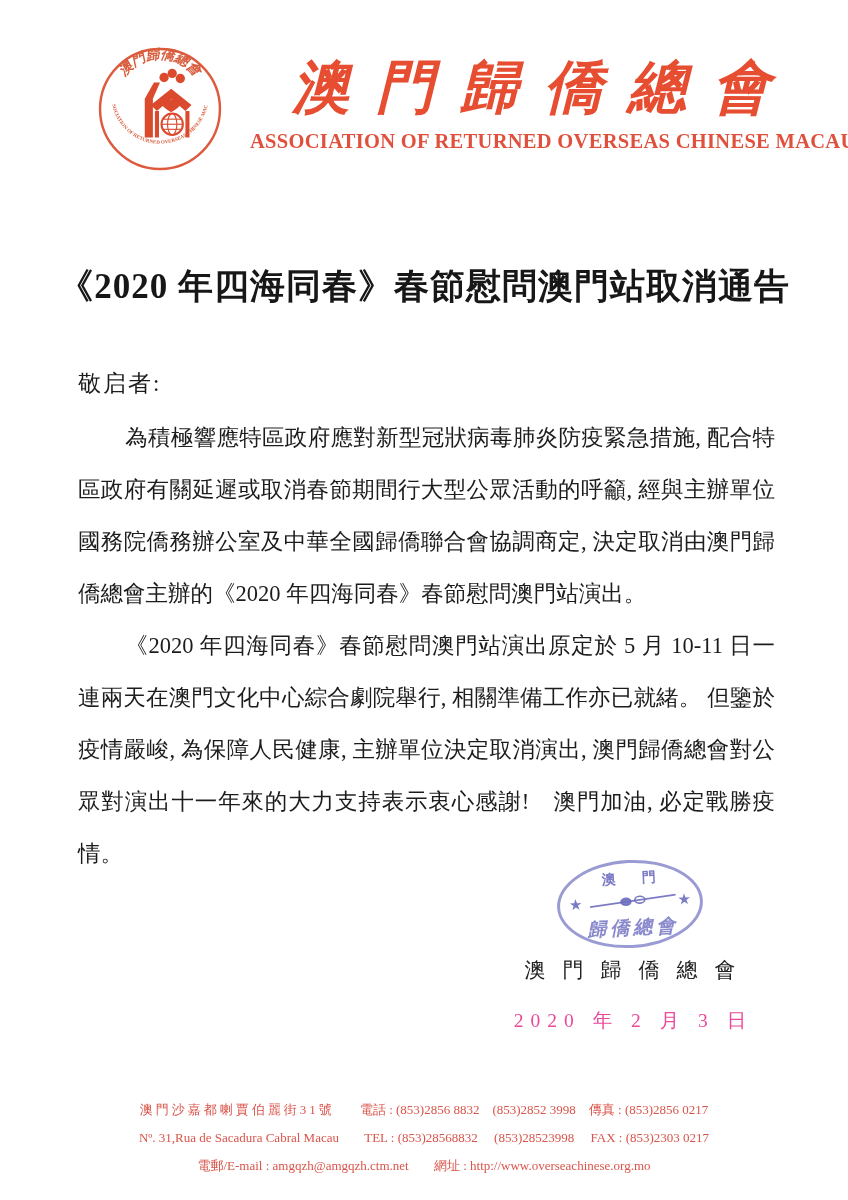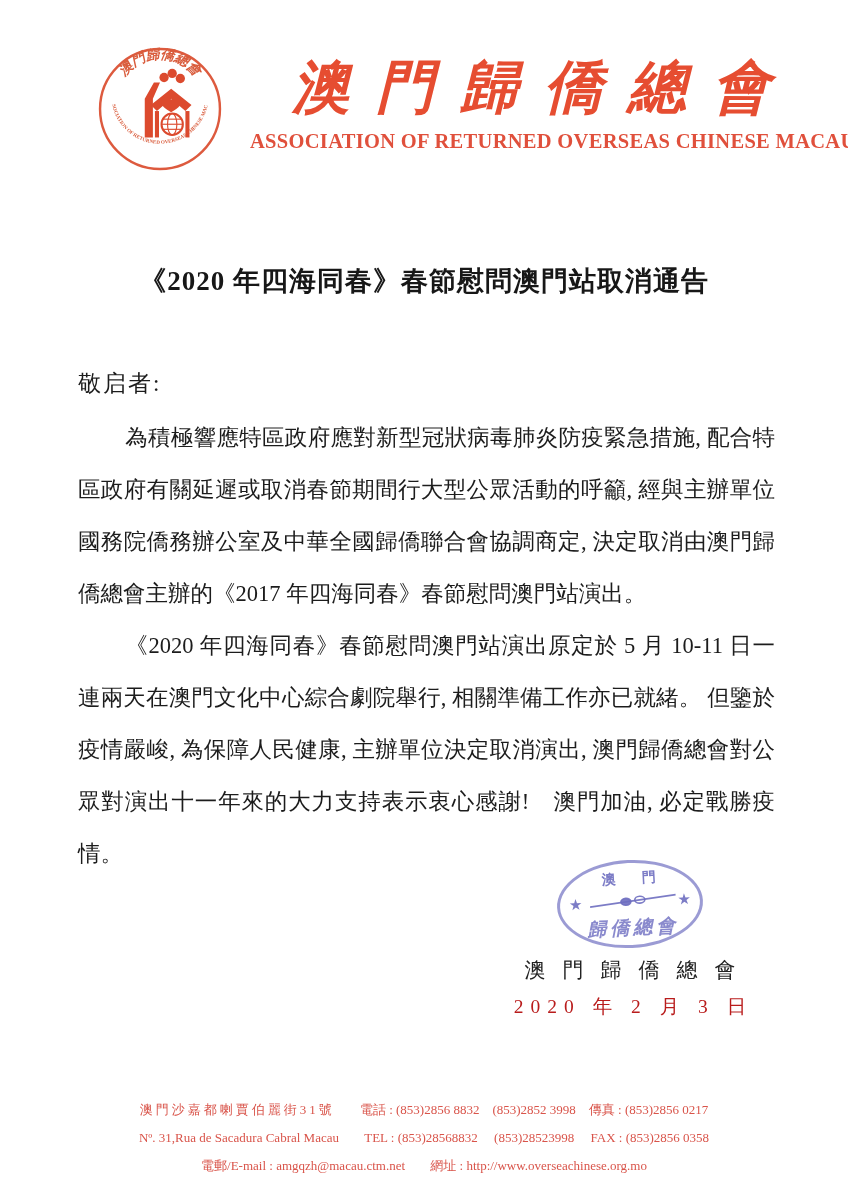--- a/index.html
+++ b/index.html
@@ -39,21 +39,21 @@
     font-weight: 700;
     color: #e0503c;
     letter-spacing: 0.3px;
     white-space: nowrap;
   }
 
   
   .doc-title {
     position: absolute; top: 263px; left: 0; width: 100%;
     text-align: center;
-    font-size: 27px;
+    font-size: 35px;
     font-weight: 700;
     letter-spacing: 1px;
     color: #171717;
   }
 
   
   .salutation {
     position: absolute; left: 78px; top: 368px;
     font-size: 23px;
     letter-spacing: 2px;
@@ -102,25 +102,25 @@
     font-style: italic;
   }
   .sig-org {
     margin-top: 8px;
     font-size: 21px;
     letter-spacing: 17px; text-indent: 17px;
     white-space: nowrap;
     color: #222;
   }
   .sig-date {
-    margin-top: 9px;
+    margin-top: 23px;
     font-size: 19.5px;
     letter-spacing: 7px; text-indent: 7px;
     white-space: nowrap;
-    color: #b91c1c;
+    color: #ec4899;
   }
 
   
   .footer {
     position: absolute; top: 1096px; left: 0; width: 100%;
     text-align: center;
     color: #d9544a;
     font-size: 13px;
     line-height: 28px;
   }
@@ -172,21 +172,21 @@
     <div class="org-zh">澳門歸僑總會</div>
     <div class="org-en">ASSOCIATION OF RETURNED OVERSEAS CHINESE MACAU</div>
   </div>
 </div>
 
 <div class="doc-title">《2020 年四海同春》春節慰問澳門站取消通告</div>
 
 <div class="salutation">敬启者:</div>
 
 <div class="body-text">
-  <p>為積極響應特區政府應對新型冠狀病毒肺炎防疫緊急措施, 配合特區政府有關延遲或取消春節期間行大型公眾活動的呼籲,  經與主辦單位國務院僑務辦公室及中華全國歸僑聯合會協調商定,  決定取消由澳門歸僑總會主辦的《2017 年四海同春》春節慰問澳門站演出。</p>
+  <p>為積極響應特區政府應對新型冠狀病毒肺炎防疫緊急措施, 配合特區政府有關延遲或取消春節期間行大型公眾活動的呼籲,  經與主辦單位國務院僑務辦公室及中華全國歸僑聯合會協調商定,  決定取消由澳門歸僑總會主辦的《2020 年四海同春》春節慰問澳門站演出。</p>
   <p>《2020 年四海同春》春節慰問澳門站演出原定於 5 月 10-11 日一連兩天在澳門文化中心綜合劇院舉行, 相關準備工作亦已就緒。 但鑒於疫情嚴峻, 為保障人民健康, 主辦單位決定取消演出, 澳門歸僑總會對公眾對演出十一年來的大力支持表示衷心感謝!　澳門加油, 必定戰勝疫情。</p>
 </div>
 
 <div class="signature">
 
   <div class="stamp">
     <div class="stamp-top">澳門</div>
     <span class="stamp-star-left">★</span>
     <span class="stamp-star-right">★</span>
     <svg class="stamp-line" viewBox="0 0 90 16">
@@ -203,19 +203,19 @@
   <div class="sig-date">2020 年 2 月 3 日</div>
 </div>
 
 <div class="footer">
   <div class="line">
     <span class="seg seg-address-zh">澳門沙嘉都喇賈伯麗街31號</span>
     <span class="seg">電話 : (853)2856 8832　(853)2852 3998　傳真 : (853)2856 0217</span>
   </div>
   <div class="line">
     <span class="seg">Nº. 31,Rua de Sacadura Cabral Macau</span>
-    <span class="seg">TEL : (853)28568832　 (853)28523998　 FAX : (853)2856 0358</span>
+    <span class="seg">TEL : (853)28568832　 (853)28523998　 FAX : (853)2303 0217</span>
   </div>
   <div class="line">
-    <span class="seg">電郵/E-mail : amgqzh@macau.ctm.net</span>
+    <span class="seg">電郵/E-mail : amgqzh@amgqzh.ctm.net</span>
     <span class="seg">網址 : http://www.overseachinese.org.mo</span>
   </div>
 </div>
 
 </body></html>

